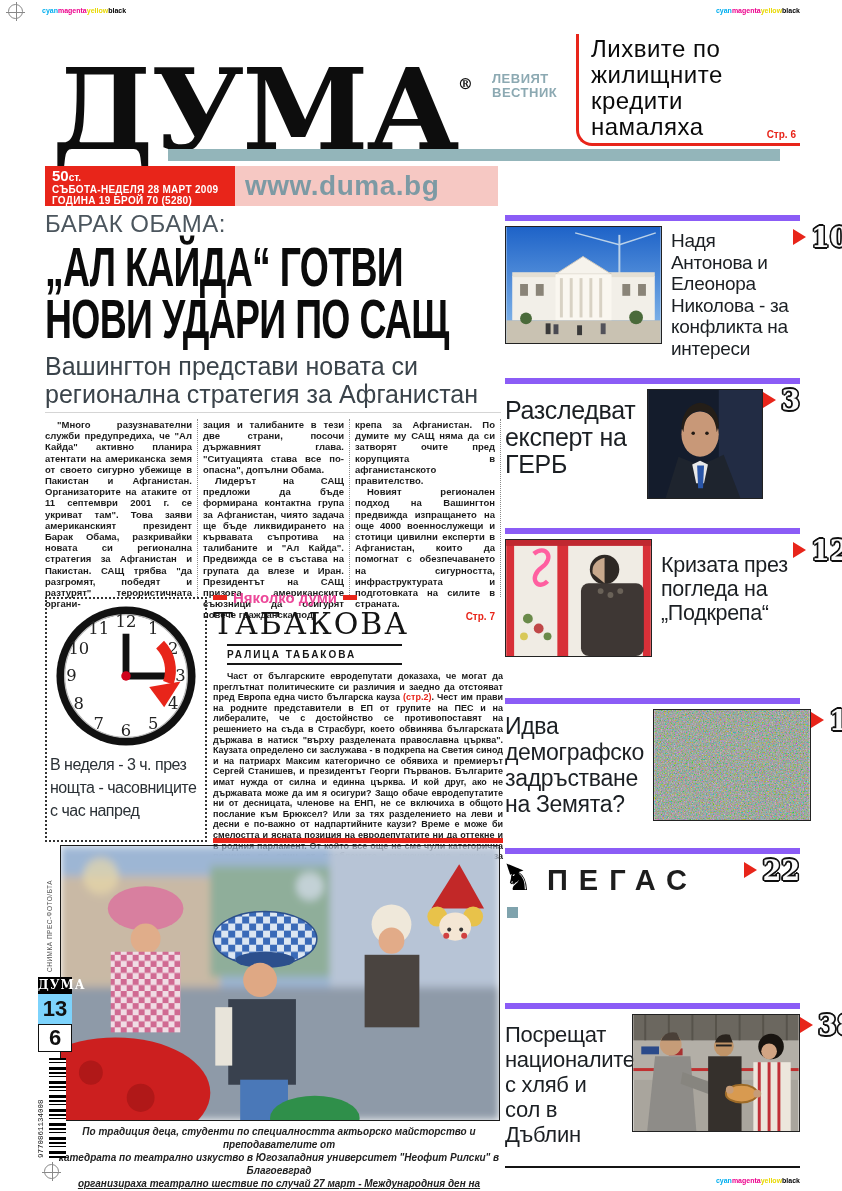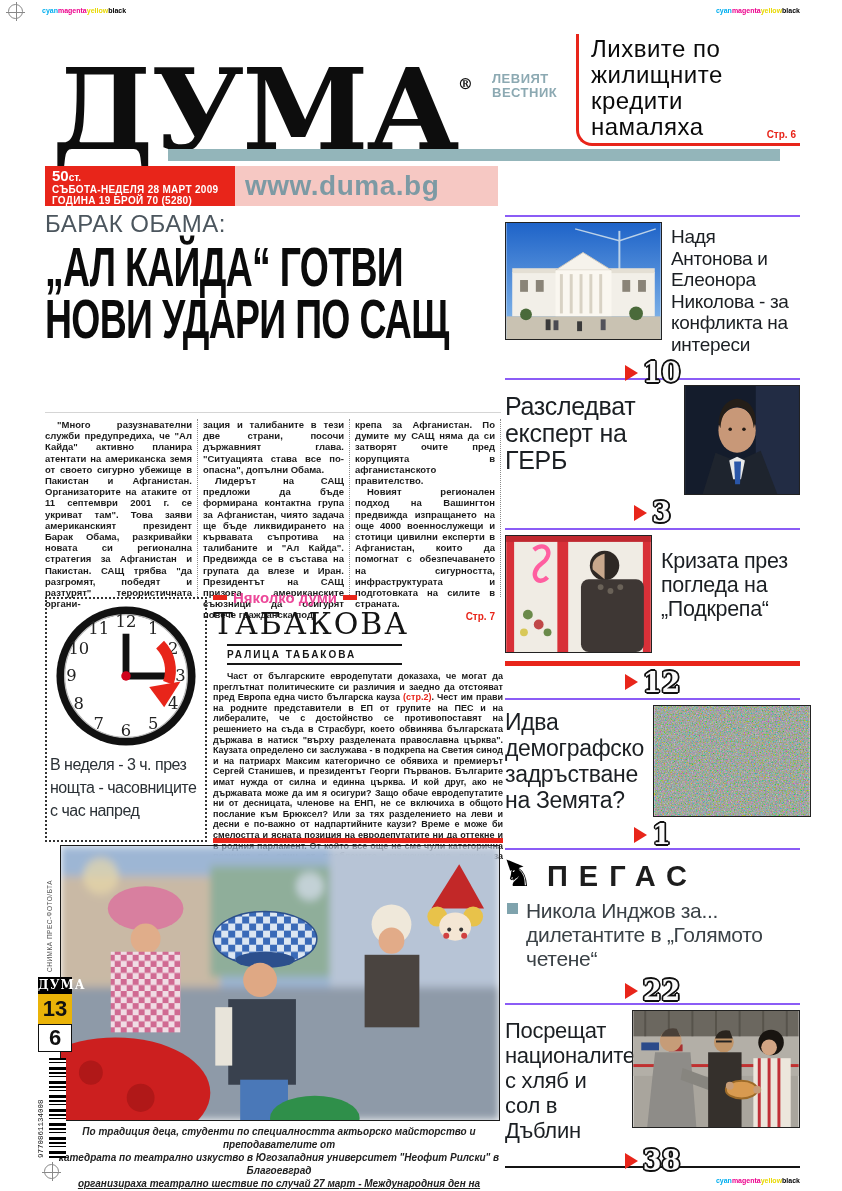--- a/index.html
+++ b/index.html
@@ -73,32 +73,32 @@
   .mainphoto{position:absolute;left:60px;top:845px;width:440px;height:276px;border:1px solid #1a1a1a;box-sizing:border-box;}
   .photocredit{position:absolute;left:46px;top:852px;height:120px;writing-mode:vertical-rl;transform:rotate(180deg);
                font-size:6.5px;color:#555;letter-spacing:.5px;}
   .caption{position:absolute;left:56px;top:1125px;width:446px;text-align:center;font-size:10px;font-weight:bold;
            font-style:italic;line-height:13px;color:#222;}
   .caption .u{text-decoration:underline;}
 
   
   .ed-label{position:absolute;left:38px;top:977px;width:34px;height:17px;background:#000;color:#fff;
             font-family:"DejaVu Serif",serif;font-weight:bold;font-size:12px;text-align:center;line-height:17px;letter-spacing:1px;}
-  .ed-n1{position:absolute;left:38px;top:994px;width:34px;height:30px;background:#eab308;font-size:22px;font-weight:bold;
+  .ed-n1{position:absolute;left:38px;top:994px;width:34px;height:30px;background:#7dd3fc;font-size:22px;font-weight:bold;
          text-align:center;line-height:30px;}
   .ed-n2{position:absolute;left:38px;top:1024px;width:34px;height:28px;background:#fff;border:1px solid #111;
          box-sizing:border-box;font-size:22px;font-weight:bold;text-align:center;line-height:26px;}
   .barcode{position:absolute;left:49px;top:1058px;width:17px;height:100px;
            background:repeating-linear-gradient(to bottom,#000 0 2px,#fff 2px 4px,#000 4px 5px,#fff 5px 9px,#000 9px 12px,#fff 12px 14px);}
   .barcode-num{position:absolute;left:37px;top:1058px;height:100px;writing-mode:vertical-rl;transform:rotate(180deg);
                font-family:"Liberation Mono",monospace;font-size:7.5px;color:#111;}
 
   
   .sidebar{position:absolute;left:505px;top:215px;width:295px;}
-  .sb-item{border-top:2px solid #8b5cf6;display:flex;flex-direction:column;box-sizing:border-box;}
+  .sb-item{border-top:6px solid #8b5cf6;display:flex;flex-direction:row;box-sizing:border-box;}
   .sb-item.last{border-bottom:2px solid #141414;}
   .sb-body{flex:1;display:flex;gap:9px;padding:5px 0 2px 0;}
   .sb-title{color:#1b1f23;letter-spacing:-.3px;}
   .sb-bar{height:5px;}
   .bar-red{background:#e8251a;}
   .bar-pink{background:#f5b9b2;}
   .sb-page{height:32px;display:flex;align-items:center;justify-content:center;gap:5px;}
   .tri{width:0;height:0;border-left:13px solid #e8251a;border-top:8px solid transparent;border-bottom:8px solid transparent;}
   .pnum{font-family:"DejaVu Serif",serif;font-weight:bold;font-size:27px;color:#fafafa;
         text-shadow:-1.4px -1.4px 0 #101010,1.4px -1.4px 0 #101010,-1.4px 1.4px 0 #101010,1.4px 1.4px 0 #101010,0 -1.6px 0 #101010,0 1.6px 0 #101010,-1.6px 0 0 #101010,1.6px 0 0 #101010;}
@@ -141,20 +141,21 @@
       <div class="d2">ГОДИНА 19 БРОЙ 70 (5280)</div>
     </div>
     <div class="dl-pink">
       <div class="site">www.duma.bg</div>
     </div>
   </div>
 
   <div class="kicker">БАРАК ОБАМА:</div>
   <div class="hl hl1">„АЛ КАЙДА“ ГОТВИ</div>
   <div class="hl hl2">НОВИ УДАРИ ПО САЩ</div>
+  <div class="subhead">Вашингтон представи новата си регионална стратегия за Афганистан</div>
   <div class="leadline"></div>
   <div class="leadcols">
     <div class="lcol">
       <p class="ind">"Много разузнавателни служби предупредиха, че "Ал Кайда" активно планира атентати на американска земя от своето сигурно убежище в Пакистан и Афганистан. Организаторите на атаките от 11 септември 2001 г. се укриват там". Това заяви американският президент Барак Обама, разкривайки новата си регионална стратегия за Афганистан и Пакистан. САЩ трябва "да разгромят, победят и разтурят" терористичната органи-</p>
     </div>
     <div class="lcol">
       <p>зация и талибаните в тези две страни, посочи държавният глава. "Ситуацията става все по-опасна", допълни Обама.</p>
       <p class="ind">Лидерът на САЩ предложи да бъде формирана контактна група за Афганистан, чиято задача ще бъде ликвидирането на кървавата съпротива на талибаните и "Ал Кайда". Предвижда се в състава на групата да влезе и Иран. Президентът на САЩ призова американските съюзници да осигурят повече гражданска под-</p>
     </div>
     <div class="lcol lcol-last">
@@ -387,21 +388,20 @@
     </div>
 
     <div class="sb-item" style="height:155px;">
       <div class="sb-body" style="flex-direction:column;gap:0;">
         <div class="pegrow">
           <div class="peg-ic"><span class="wing"></span><span class="knight">♞</span></div>
           <div class="peg-word">ПЕГАС</div>
         </div>
         <div class="bulletrow">
           <div class="bullet"></div>
-          <div class="sb-title" style="font-size:21px;line-height:24px;color:#3a4146;">Никола Инджов за... дилетантите в „Голямото четене“</div>
         </div>
       </div>
       <div class="sb-bar bar-red"></div>
       <div class="sb-page">
         <div class="tri"></div>
         <div class="pnum">22</div>
       </div>
     </div>
 
     <div class="sb-item last" style="height:165px;">

